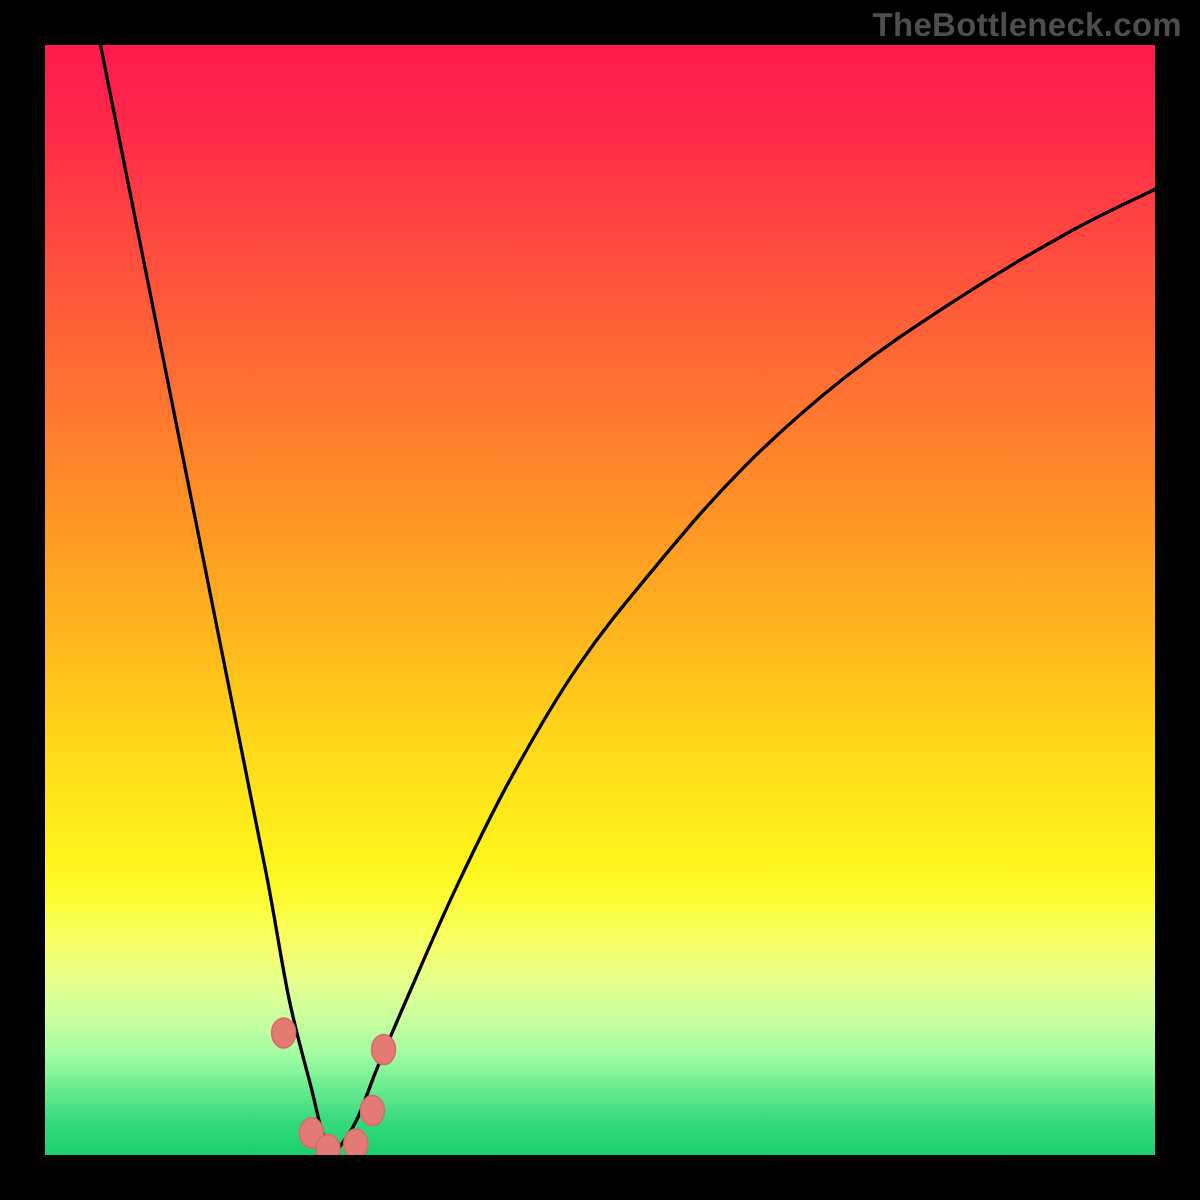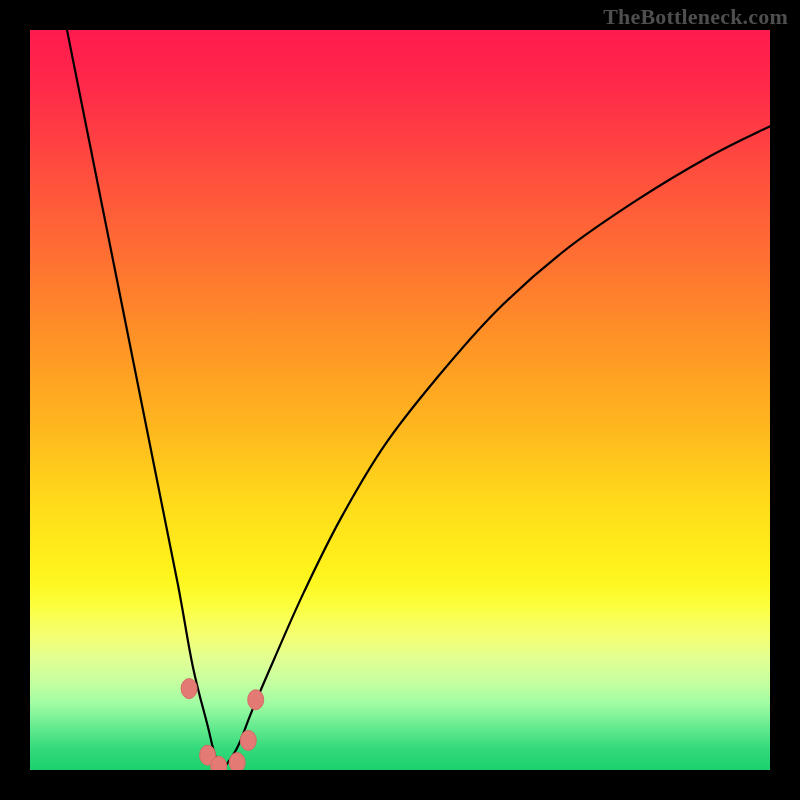--- a/index.html
+++ b/index.html
@@ -9,21 +9,20 @@
     height: 800px;
     background: #000;
     overflow: hidden;
     font-family: Arial, Helvetica, sans-serif;
   }
   .frame {
     position: relative;
     width: 800px;
     height: 800px;
     background: #000;
-    font-family: Liberation Serif, serif;
   }
   .plot {
     position: absolute;
     left: 30px;
     top: 30px;
     width: 740px;
     height: 740px;
     overflow: hidden;
   }
   .gradient {

